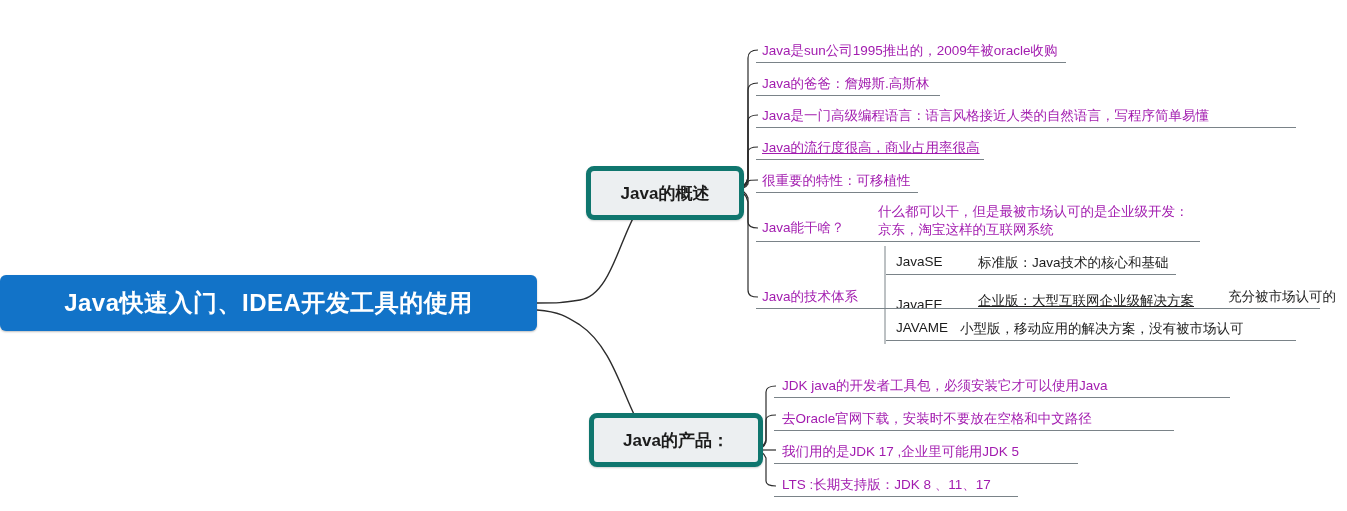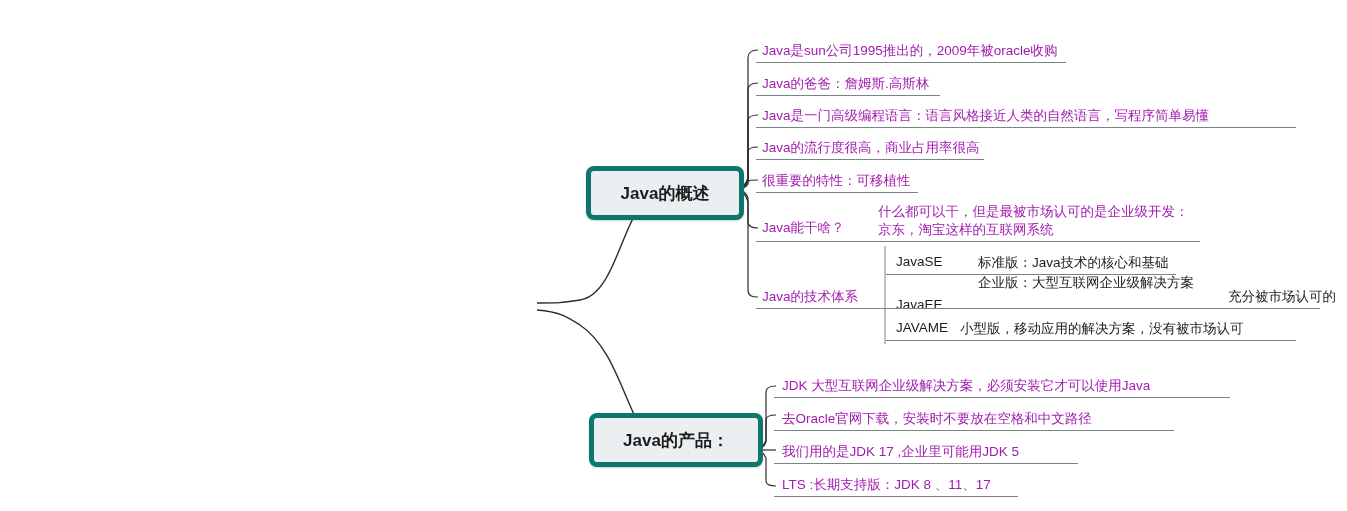--- a/index.html
+++ b/index.html
@@ -89,70 +89,73 @@
     <path d="M735,189 C742,189 746,188 748,184 L748,182 C748,180 752,180 758,180" fill="none" stroke="#2c2c2c" stroke-width="1.2"></path>
     <path d="M735,189 C742,189 746,192 748,198 L748,222 C748,226 752,228 758,228" fill="none" stroke="#2c2c2c" stroke-width="1.2"></path>
     <path d="M735,190 C742,190 746,194 748,202 L748,290 C748,296 752,297 758,297" fill="none" stroke="#2c2c2c" stroke-width="1.2"></path>
 
     <path d="M753,450 C760,450 764,447 766,440 L766,392 C766,387 770,386 776,386" fill="none" stroke="#2c2c2c" stroke-width="1.2"></path>
     <path d="M753,450 C760,450 764,448 766,442 L766,420 C766,416 770,415 776,415" fill="none" stroke="#2c2c2c" stroke-width="1.2"></path>
     <path d="M753,450 C760,450 764,450 766,450 L766,450 C766,450 770,450 776,450" fill="none" stroke="#2c2c2c" stroke-width="1.2"></path>
     <path d="M753,450 C760,450 764,453 766,458 L766,481 C766,485 770,486 776,486" fill="none" stroke="#2c2c2c" stroke-width="1.2"></path>
   </svg>
 
+  <div class="root-node">
+    <span>Java快速入门、IDEA开发工具的使用</span>
+  </div>
 
   <div class="branch-node" style="left:586px; top:166px; width:148px; height:44px;">
     <span>Java的概述</span>
   </div>
 
   <div class="leaf" style="left:762px; top:42px;">Java是sun公司1995推出的，2009年被oracle收购</div>
   <div class="leaf-underline" style="left:756px; top:62px; width:310px;"></div>
 
   <div class="leaf" style="left:762px; top:75px;">Java的爸爸：詹姆斯.高斯林</div>
   <div class="leaf-underline" style="left:756px; top:95px; width:184px;"></div>
 
   <div class="leaf" style="left:762px; top:107px;">Java是一门高级编程语言：语言风格接近人类的自然语言，写程序简单易懂</div>
   <div class="leaf-underline" style="left:756px; top:127px; width:540px;"></div>
 
-  <div class="leaf" style="left:762px; top:139px;">Java的流行度很高，商业占用率很高</div>
+  <div class="leaf" style="left:762px; top:139px;text-decoration:underline;">Java的流行度很高，商业占用率很高</div>
   <div class="leaf-underline" style="left:756px; top:159px; width:228px;"></div>
 
   <div class="leaf" style="left:762px; top:172px;">很重要的特性：可移植性</div>
   <div class="leaf-underline" style="left:756px; top:192px; width:162px;"></div>
 
   <div class="leaf" style="left:762px; top:219px;">Java能干啥？</div>
   <div class="leaf" style="left:878px; top:203px;">什么都可以干，但是最被市场认可的是企业级开发：</div>
   <div class="leaf" style="left:878px; top:221px;">京东，淘宝这样的互联网系统</div>
   <div class="leaf-underline" style="left:756px; top:241px; width:444px;"></div>
 
   <div class="leaf" style="left:762px; top:288px;">Java的技术体系</div>
   <div class="leaf-underline" style="left:756px; top:308px; width:456px;"></div>
 
   <div class="table-col" style="left:896px; top:254px;">JavaSE</div>
   <div class="table-col" style="left:978px; top:254px;">标准版：Java技术的核心和基础</div>
   <div class="leaf-underline" style="left:886px; top:274px; width:290px;"></div>
 
   <div class="table-col" style="left:896px; top:288px;margin-top:9px;">JavaEE</div>
-  <div class="table-col" style="left:978px; top:274px;">企业版：大型互联网企业级解决方案</div>
+  <div class="table-col" style="left:978px; top:292px;text-decoration:underline;">企业版：大型互联网企业级解决方案</div>
   <div class="table-col" style="left:1228px; top:288px;">充分被市场认可的</div>
   <div class="leaf-underline" style="left:886px; top:308px; width:434px;"></div>
 
   <div class="table-col" style="left:896px; top:320px;">JAVAME</div>
   <div class="table-col" style="left:960px; top:320px;">小型版，移动应用的解决方案，没有被市场认可</div>
   <div class="leaf-underline" style="left:886px; top:340px; width:410px;"></div>
 
   <svg style="position:absolute; left:880px; top:246px; width:10px; height:100px;">
     <line x1="5" y1="0" x2="5" y2="98" stroke="#7a8388" stroke-width="1"></line>
   </svg>
 
   <div class="branch-node" style="left:589px; top:413px; width:164px; height:44px;">
     <span>Java的产品：</span>
   </div>
 
-  <div class="leaf" style="left:782px; top:377px;">JDK 大型互联网企业级解决方案，必须安装它才可以使用Java</div>
+  <div class="leaf" style="left:782px; top:377px;">JDK java的开发者工具包，必须安装它才可以使用Java</div>
   <div class="leaf-underline" style="left:774px; top:397px; width:456px;"></div>
 
   <div class="leaf" style="left:782px; top:410px;">去Oracle官网下载，安装时不要放在空格和中文路径</div>
   <div class="leaf-underline" style="left:774px; top:430px; width:400px;"></div>
 
   <div class="leaf" style="left:782px; top:443px;">我们用的是JDK 17 ,企业里可能用JDK 5</div>
   <div class="leaf-underline" style="left:774px; top:463px; width:304px;"></div>
 
   <div class="leaf" style="left:782px; top:476px;">LTS :长期支持版：JDK 8 、11、17</div>
   <div class="leaf-underline" style="left:774px; top:496px; width:244px;"></div>

